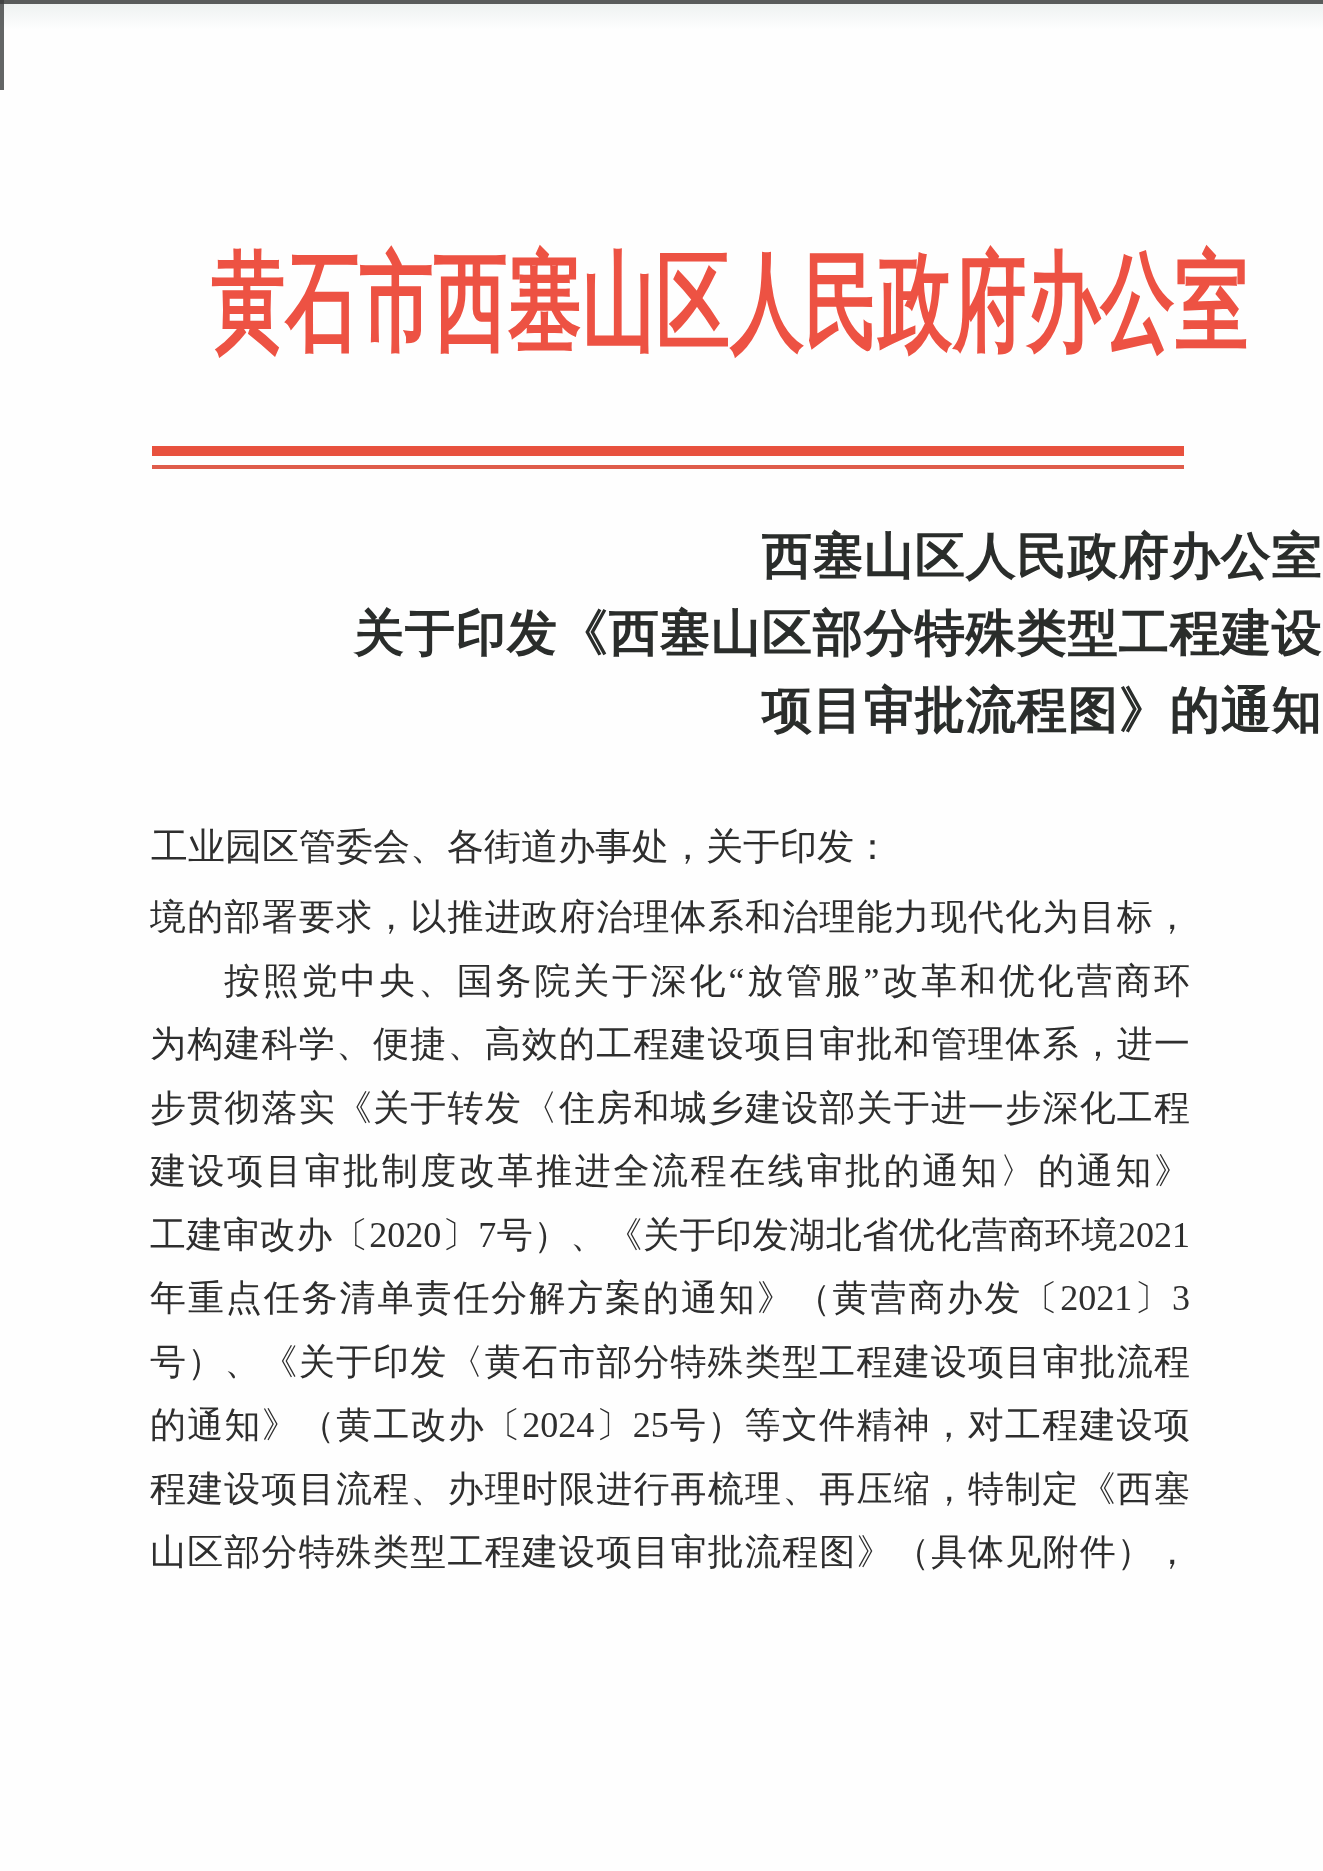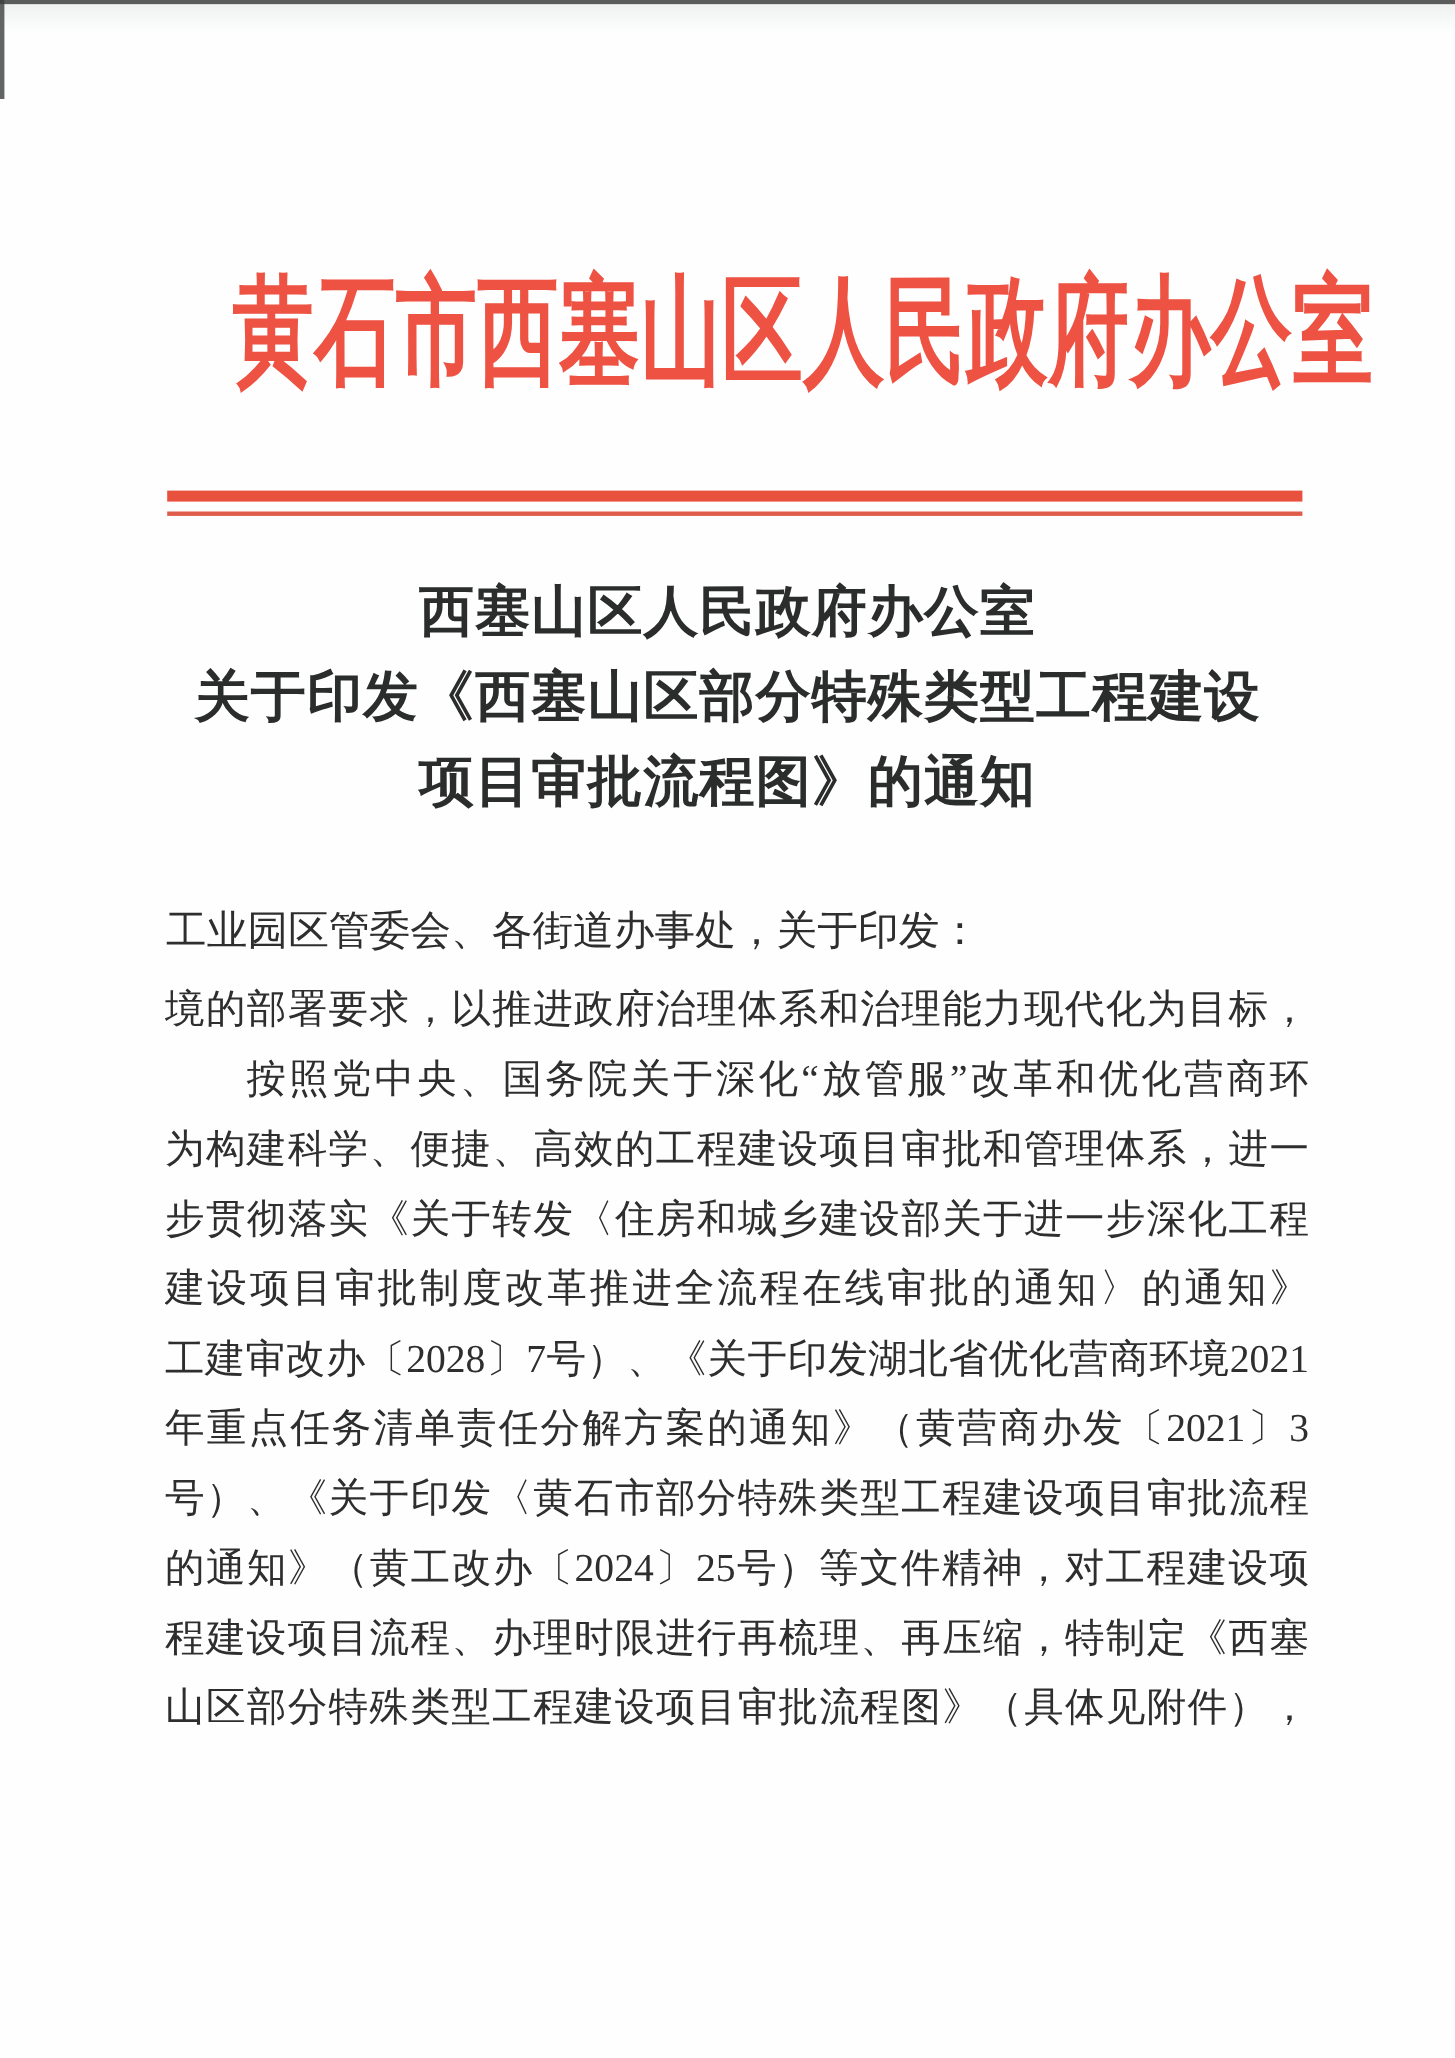--- a/index.html
+++ b/index.html
@@ -46,21 +46,21 @@
     white-space:nowrap;
     letter-spacing:1px;
   }
   
   .rule{position:absolute;left:152px;width:1032px;}
   .rule-thick{top:446px;height:10px;background:var(--rule-thick);}
   .rule-thin{top:465px;height:4px;background:var(--rule-thin);}
   
   .doc-title{
     position:absolute;top:518px;left:0;width:1323px;
-    text-align:center;
+    text-align:right;
     font-size:50px;line-height:77px;
     font-weight:bold;
     color:var(--title-ink);
     letter-spacing:1px;
   }
   
   .salutation{
     position:absolute;top:824px;left:151px;width:1080px;
     font-size:37px;line-height:46px;
     color:var(--body-ink);
@@ -101,21 +101,21 @@
   </div>
 
   <p class="salutation">工业园区管委会、各街道办事处，关于印发：</p>
 
   <div class="body-block">
     <div class="body-line">境的部署要求，以推进政府治理体系和治理能力现代化为目标，</div>
     <div class="body-line indent">按照党中央、国务院关于深化“放管服”改革和优化营商环</div>
     <div class="body-line">为构建科学、便捷、高效的工程建设项目审批和管理体系，进一</div>
     <div class="body-line">步贯彻落实《关于转发〈住房和城乡建设部关于进一步深化工程</div>
     <div class="body-line">建设项目审批制度改革推进全流程在线审批的通知〉的通知》（鄂</div>
-    <div class="body-line">工建审改办〔2028〕7号）、《关于印发湖北省优化营商环境2021</div>
+    <div class="body-line">工建审改办〔2020〕7号）、《关于印发湖北省优化营商环境2021</div>
     <div class="body-line">年重点任务清单责任分解方案的通知》（黄营商办发〔2021〕3</div>
     <div class="body-line">号）、《关于印发〈黄石市部分特殊类型工程建设项目审批流程图〉</div>
     <div class="body-line">的通知》（黄工改办〔2024〕25号）等文件精神，对工程建设项</div>
     <div class="body-line">程建设项目流程、办理时限进行再梳理、再压缩，特制定《西塞</div>
     <div class="body-line">山区部分特殊类型工程建设项目审批流程图》（具体见附件），请</div>
   </div>
 
 </div>
 
 </body></html>

